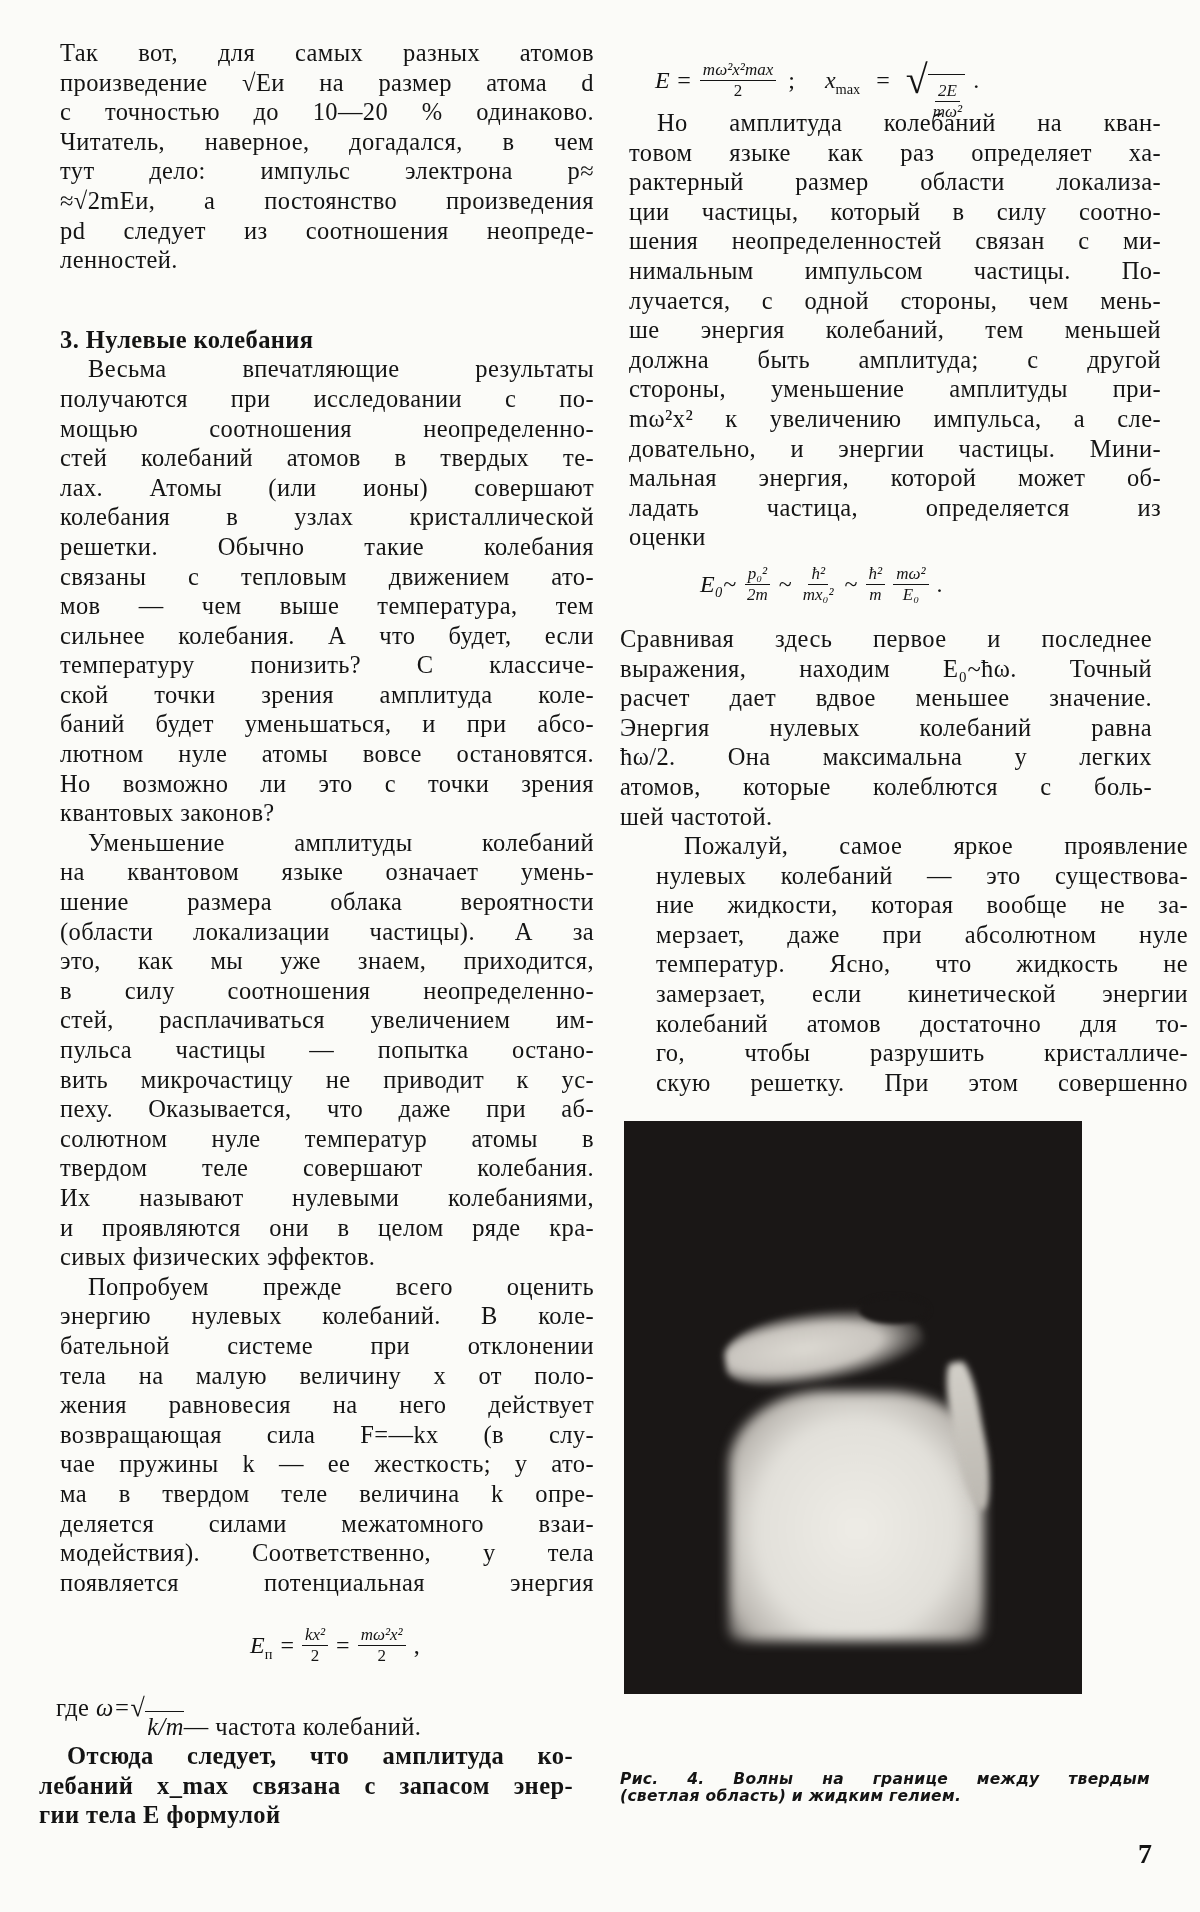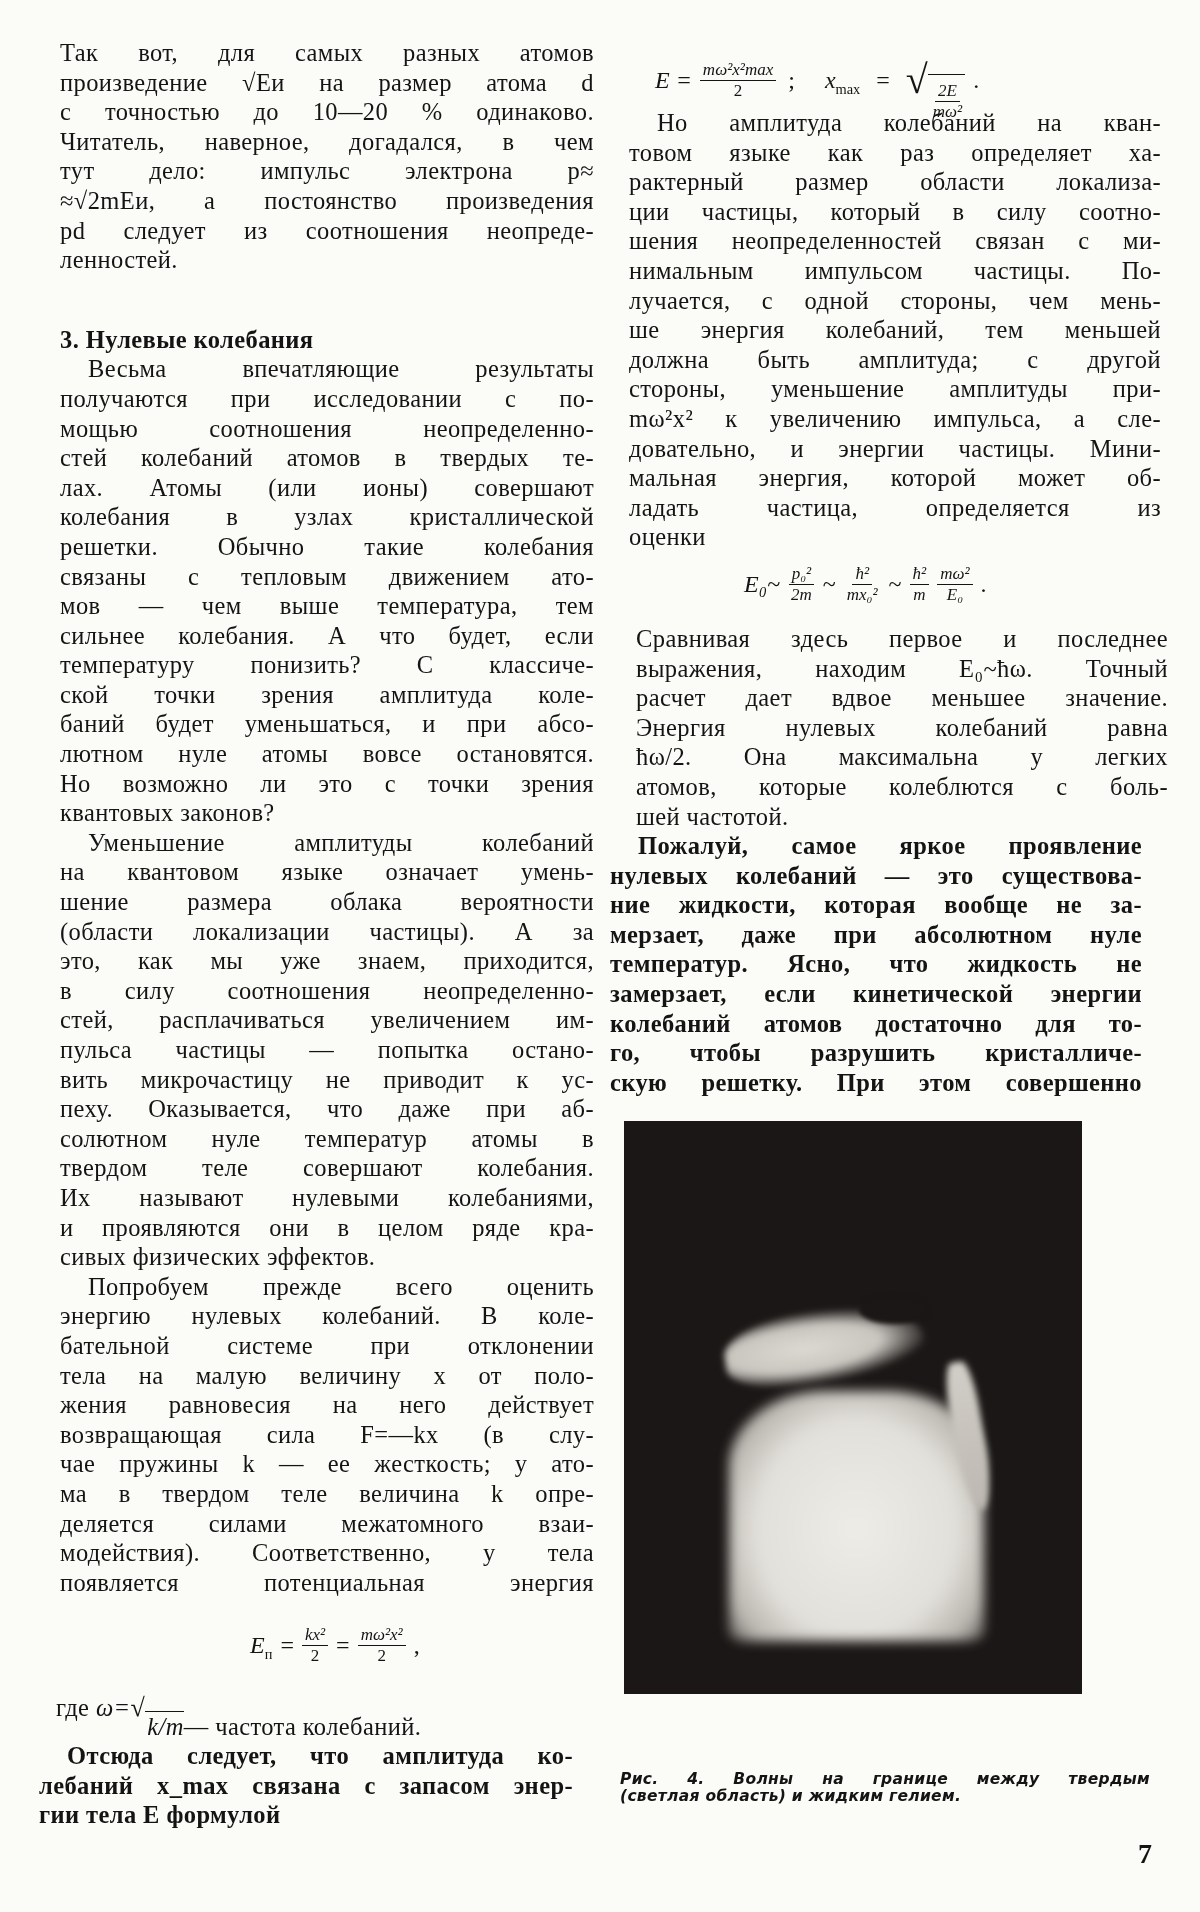--- a/index.html
+++ b/index.html
@@ -216,21 +216,21 @@
   <span class="line">ше энергия колебаний, тем меньшей</span>
   <span class="line">должна быть амплитуда; с другой</span>
   <span class="line">стороны, уменьшение амплитуды при-</span>
   <span class="line">mω²x² к увеличению импульса, а сле-</span>
   <span class="line">довательно, и энергии частицы. Мини-</span>
   <span class="line">мальная энергия, которой может об-</span>
   <span class="line">ладать частица, определяется из</span>
   <span class="line last">оценки</span>
 </div>
 
-<div class="formula" style="left:700px; top:564px;margin-left:44px;">
+<div class="formula" style="left:700px; top:564px;">
   <span>E₀~</span>
   <span class="frac">
     <span class="num">p₀²</span>
     <span class="den">2m</span>
   </span>
   <span style="font-style:normal">~</span>
   <span class="frac">
     <span class="num">ħ²</span>
     <span class="den">mx₀²</span>
   </span>
@@ -239,31 +239,31 @@
     <span class="num">ħ²</span>
     <span class="den">m</span>
   </span>
   <span class="frac">
     <span class="num">mω²</span>
     <span class="den">E₀</span>
   </span>
   <span style="font-style:normal">.</span>
 </div>
 
-<div class="col" style="left:636px; top:624px; width:532px;">
+<div class="col" style="left:620px; top:624px; width:532px;">
   <span class="line">Сравнивая здесь первое и последнее</span>
   <span class="line">выражения, находим E₀~ħω. Точный</span>
   <span class="line">расчет дает вдвое меньшее значение.</span>
   <span class="line">Энергия нулевых колебаний равна</span>
   <span class="line">ħω/2. Она максимальна у легких</span>
   <span class="line">атомов, которые колеблются с боль-</span>
   <span class="line last">шей частотой.</span>
 </div>
 
-<div class="col" style="left:610px; top:831px; width:532px;font-weight:bold;">
+<div class="col" style="left:656px; top:831px; width:532px;">
   <span class="line indent">Пожалуй, самое яркое проявление</span>
   <span class="line">нулевых колебаний — это существова-</span>
   <span class="line">ние жидкости, которая вообще не за-</span>
   <span class="line">мерзает, даже при абсолютном нуле</span>
   <span class="line">температур. Ясно, что жидкость не</span>
   <span class="line">замерзает, если кинетической энергии</span>
   <span class="line">колебаний атомов достаточно для то-</span>
   <span class="line">го, чтобы разрушить кристалличе-</span>
   <span class="line">скую решетку. При этом совершенно</span>
 </div>

